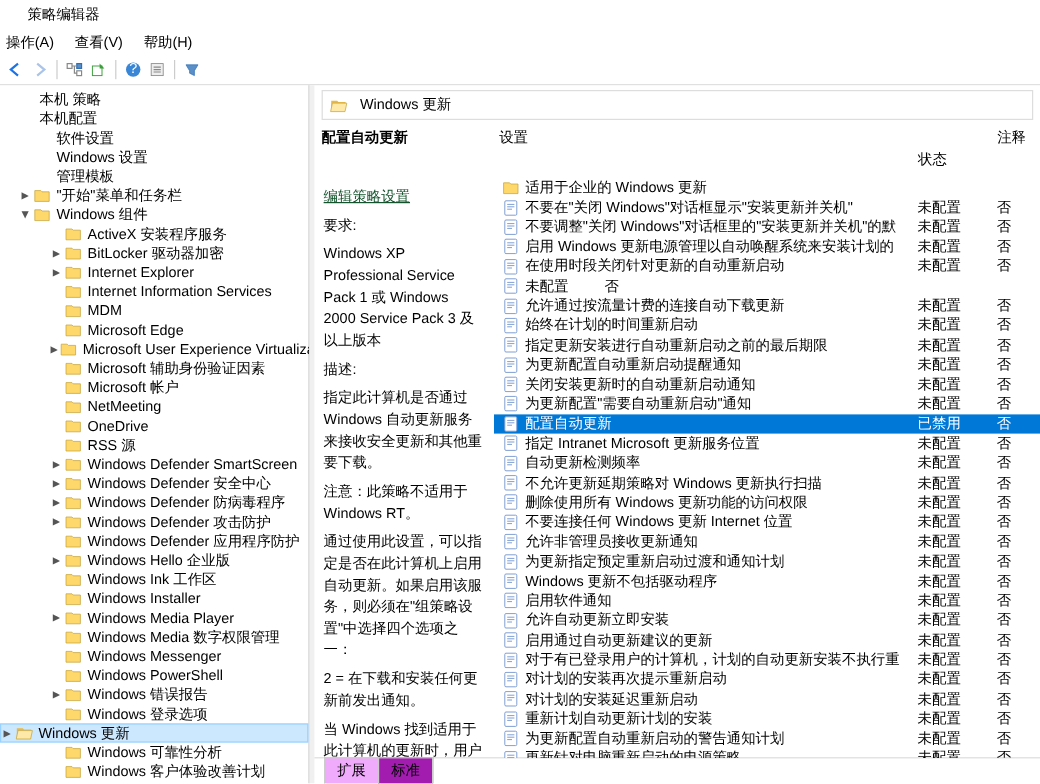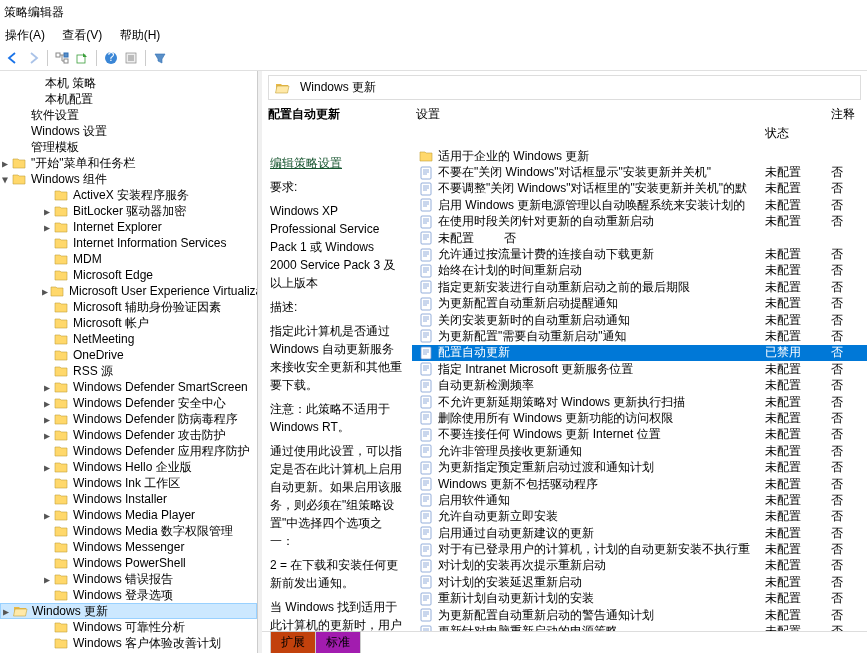--- a/index.html
+++ b/index.html
@@ -1,19 +1,19 @@
 <!DOCTYPE html>
 <html><head>
 <meta charset="utf-8">
 <style>
 * { margin: 0; padding: 0; box-sizing: border-box; font-family: "Microsoft YaHei", "SimSun", sans-serif; font-size: 12px; }
 body { background: #fff; color: #000; width: 867px; height: 653px; overflow: hidden; }
 
 
-.titlebar { padding: 4px 4px; font-size: 12px; }
+.titlebar { padding: 4px 23px; font-size: 12px; }
 
 
 .menubar { padding: 2px 5px; }
 .menubar span { margin-right: 14px; cursor: default; }
 
 
 .toolbar { padding: 3px 4px; display: flex; align-items: center; gap: 2px; border-bottom: 1px solid #e0e0e0; }
 .tool-btn { width: 18px; height: 18px; display: inline-flex; align-items: center; justify-content: center; cursor: pointer; }
 .tool-sep { width: 1px; height: 16px; background: #ccc; margin: 0 3px; }
 
@@ -23,22 +23,22 @@
 .splitter { width: 4px; background: #f0f0f0; cursor: ew-resize; }
 .right-pane { flex: 1; display: flex; flex-direction: column; }
 
 
 .tree { list-style: none; }
 .tree-row { display: flex; align-items: center; height: 16px; white-space: nowrap; padding: 1px 0; cursor: default; }
 .tw { width: 10px; text-align: center; color: #555; font-size: 10px; cursor: pointer; font-family: monospace; margin-right: 2px; }
 .fld { width: 16px; height: 14px; display: inline-flex; align-items: center; justify-content: center; margin-right: 3px; }
 .tree-row.selected { background: #cce8ff; border: 1px solid #99d1ff; padding: 0; }
 .tree-row.selected .lbl { color: #000; }
-.ind0 { padding-left: 14px; align-items: center; }
-.ind1 { }
+.ind0 { padding-left: 2px; align-items: center; }
+.ind1 { padding-left: 16px; }
 .ind2 { padding-left: 42px; }
 
 
 .path-bar { background: #fff; border: 1px solid #ddd; margin: 4px 6px 0 6px; padding: 3px 6px; display: flex; align-items: center; gap: 6px; }
 
 
 .det-cols { display: flex; margin: 6px 0 0 0; padding: 0 6px 6px 6px; }
 .det-col-l { width: 148px; font-weight: bold; }
 .det-col-set { flex: 1; }
 .det-col-stat { width: 66px; margin-top: 19px; }
@@ -53,21 +53,21 @@
 .list-pane { flex: 1; overflow-y: auto; overflow-x: hidden; }
 .row { display: flex; align-items: center; height: 16.4px; padding: 0 6px; cursor: default; }
 .row.sel { background: #0078d7; color: #fff; }
 .ic { width: 16px; height: 14px; display: inline-flex; align-items: center; justify-content: center; margin-right: 4px; flex-shrink: 0; }
 .c-set { flex: 1; white-space: nowrap; overflow: hidden; text-overflow: clip; }
 .c-stat { width: 66px; flex-shrink: 0; }
 .c-com { width: 30px; flex-shrink: 0; }
 
 
 .tabs { display: flex; align-items: flex-end; padding: 0 4px; border-top: 1px solid #ddd; height: 22px; }
-.tab { padding: 2px 10px; border: 1px solid #ccc; border-bottom: none; margin-right: -1px; background: #c2410c; cursor: pointer; }
+.tab { padding: 2px 10px; border: 1px solid #ccc; border-bottom: none; margin-right: -1px; background: #f0abfc; cursor: pointer; }
 .tab.inactive { background: #a21caf; }
 
 
 ::-webkit-scrollbar { width: 16px; height: 16px; }
 ::-webkit-scrollbar-track { background: #f0f0f0; }
 ::-webkit-scrollbar-thumb { background: #c2c2c2; border: 1px solid #a0a0a0; }
 
 
 svg { display: block; }
 </style>

